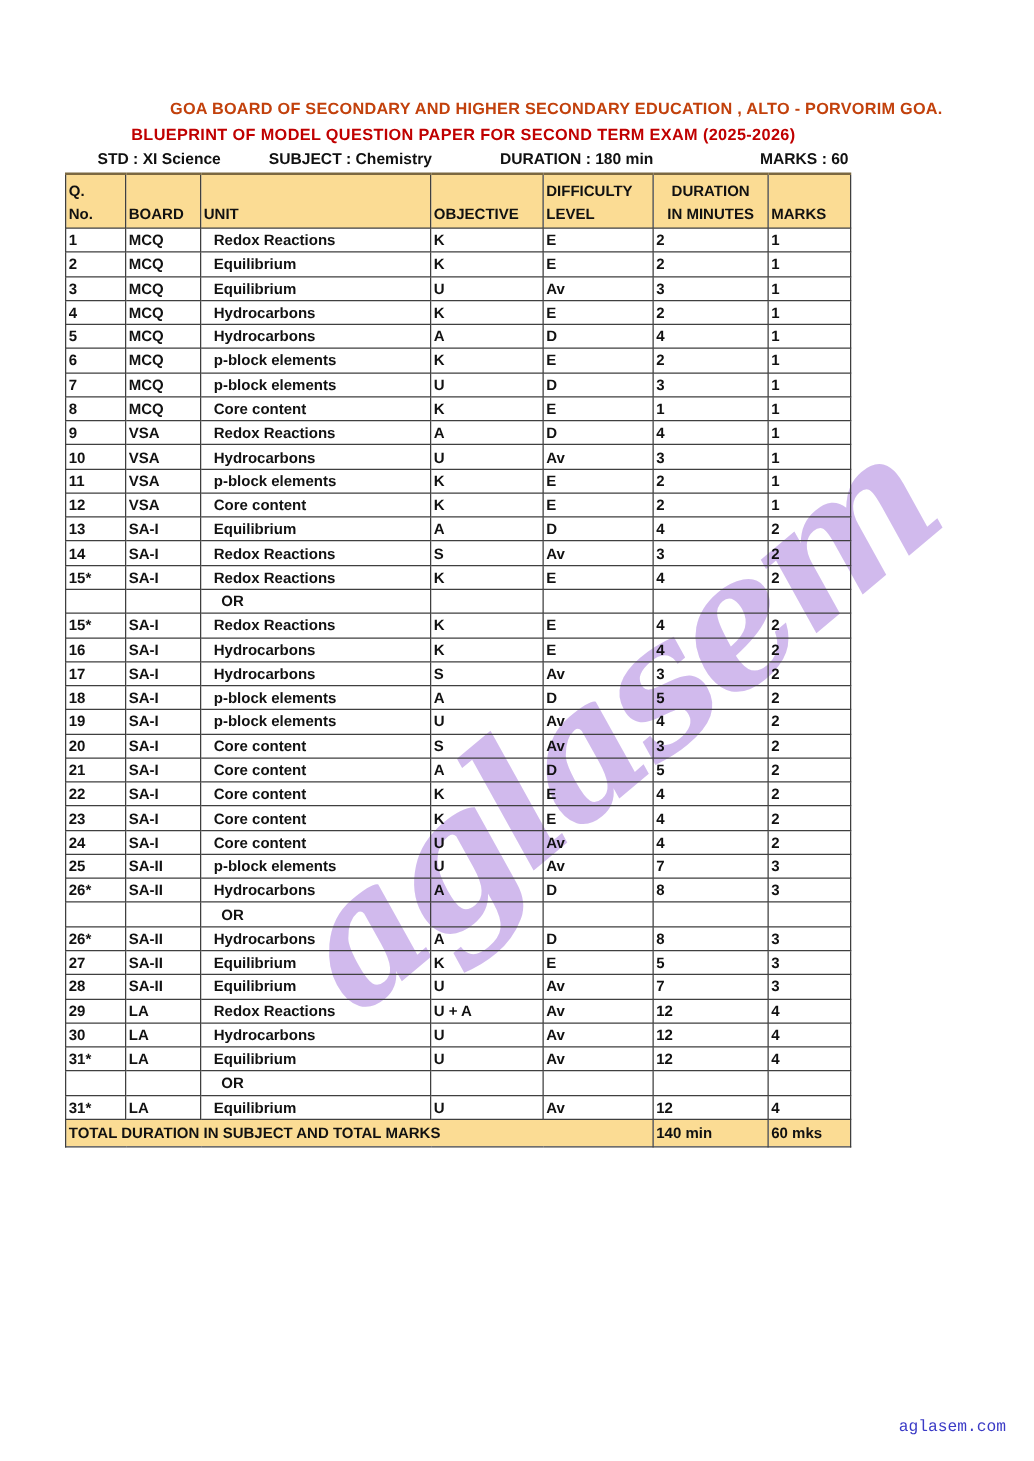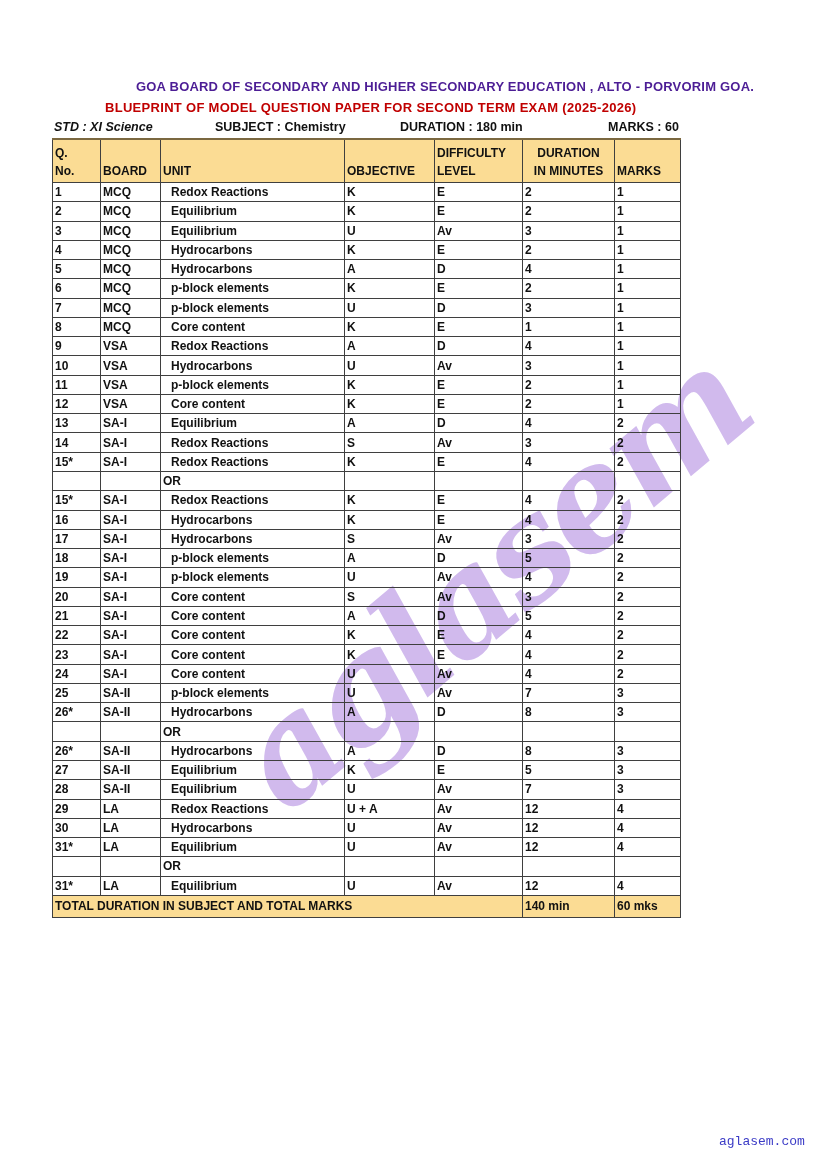--- a/index.html
+++ b/index.html
@@ -11,33 +11,33 @@
   }
   .page {
     position: relative;
     width: 827px; height: 1169px;
     overflow: hidden;
     background: #ffffff;
   }
   .board-title {
     position: absolute; left: 136px; top: 79px;
     font-size: 13px; font-weight: bold; white-space: nowrap;
-    letter-spacing: 0.2px; color: #4c1d95; z-index: 2;
+    letter-spacing: 0.2px; color: #c2410c; z-index: 2;
   }
   .blueprint-title {
     position: absolute; left: 105px; top: 100px;
     font-size: 13px; font-weight: bold; white-space: nowrap;
     letter-spacing: 0.3px; color: var(--title-red, #C00000); z-index: 2;
   }
   .meta-row {
     position: absolute; left: 0; top: 120px; width: 827px; height: 16px;
     font-size: 12.5px; font-weight: bold; z-index: 2;
   }
   .meta-row span { position: absolute; white-space: nowrap; }
-  .meta-std      { left: 54px; font-style: italic; }
+  .meta-std      { left: 78px; }
   .meta-subject  { left: 215px; }
   .meta-duration { left: 400px; }
   .meta-marks    { left: 588px; padding-left: 20px; }
 
   .watermark {
     position: absolute; left: 193px; top: 538px; width: 524px;
     text-align: center;
     transform: rotate(-40deg);
     font-family: "DejaVu Serif", serif;
     font-style: italic; font-weight: bold;
@@ -72,21 +72,21 @@
     height: 40px;
     vertical-align: bottom;
     padding-bottom: 2px;
     border-top: 2px solid #7b6840;
   }
   .bp-table thead th .hl { display: block; line-height: 1.45; }
   .bp-table thead th.center { text-align: center; }
   .bp-table tbody tr { height: 19.27px; }
   .bp-table tbody td { vertical-align: middle; }
   .bp-table td.unit-indent { padding-left: 10px; }
-  .bp-table td.or-cell { padding-left: 2px; }
+  .bp-table td.or-cell { padding-left: 16px; }
   .bp-table tfoot td {
     background: var(--header-bg, #FBDC94);
     height: 21px;
     vertical-align: middle;
   }
   .site-credit {
     position: absolute; left: 719px; top: 1134px;
     font-family: Liberation Mono, monospace;
     font-size: 13px;
     color: var(--footer-blue, #3B3BC6);

